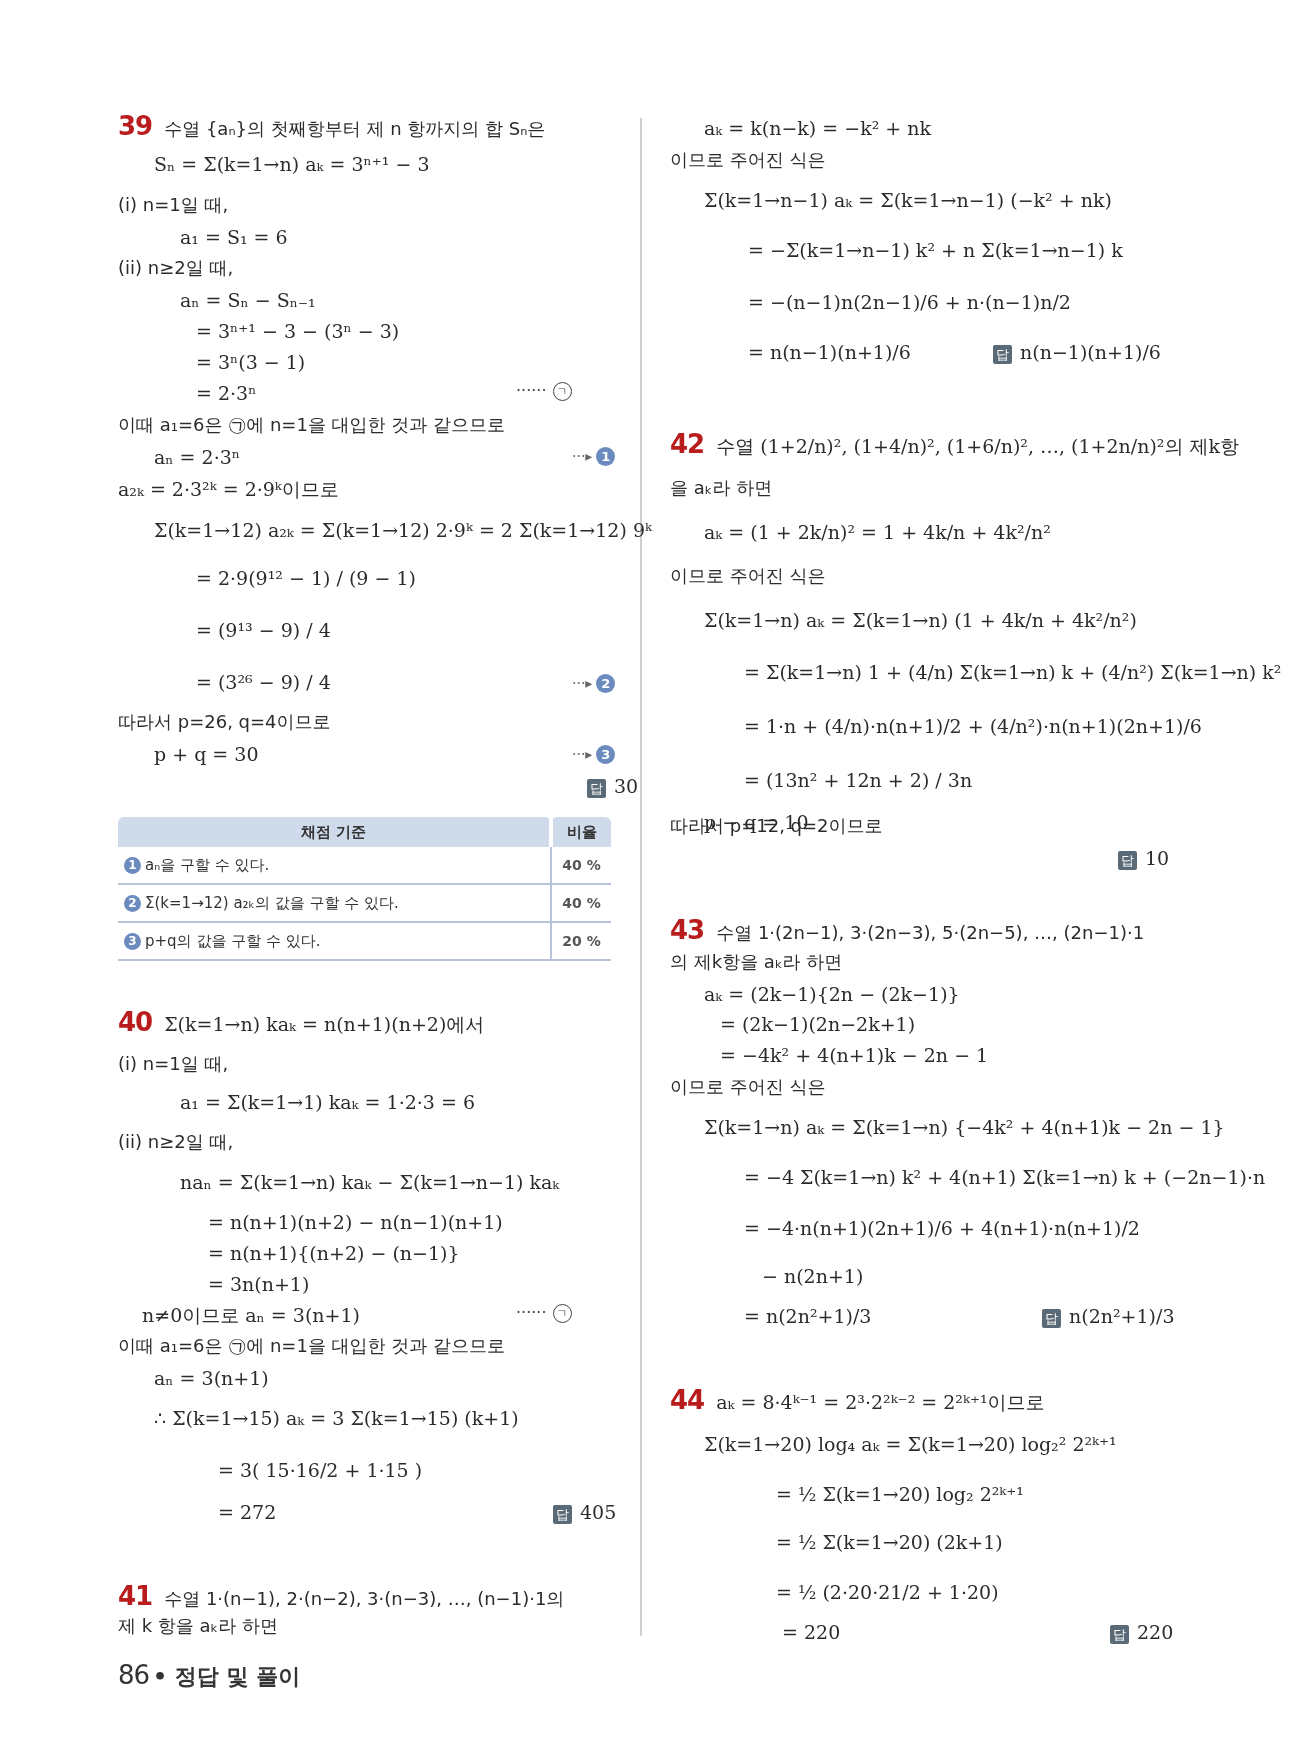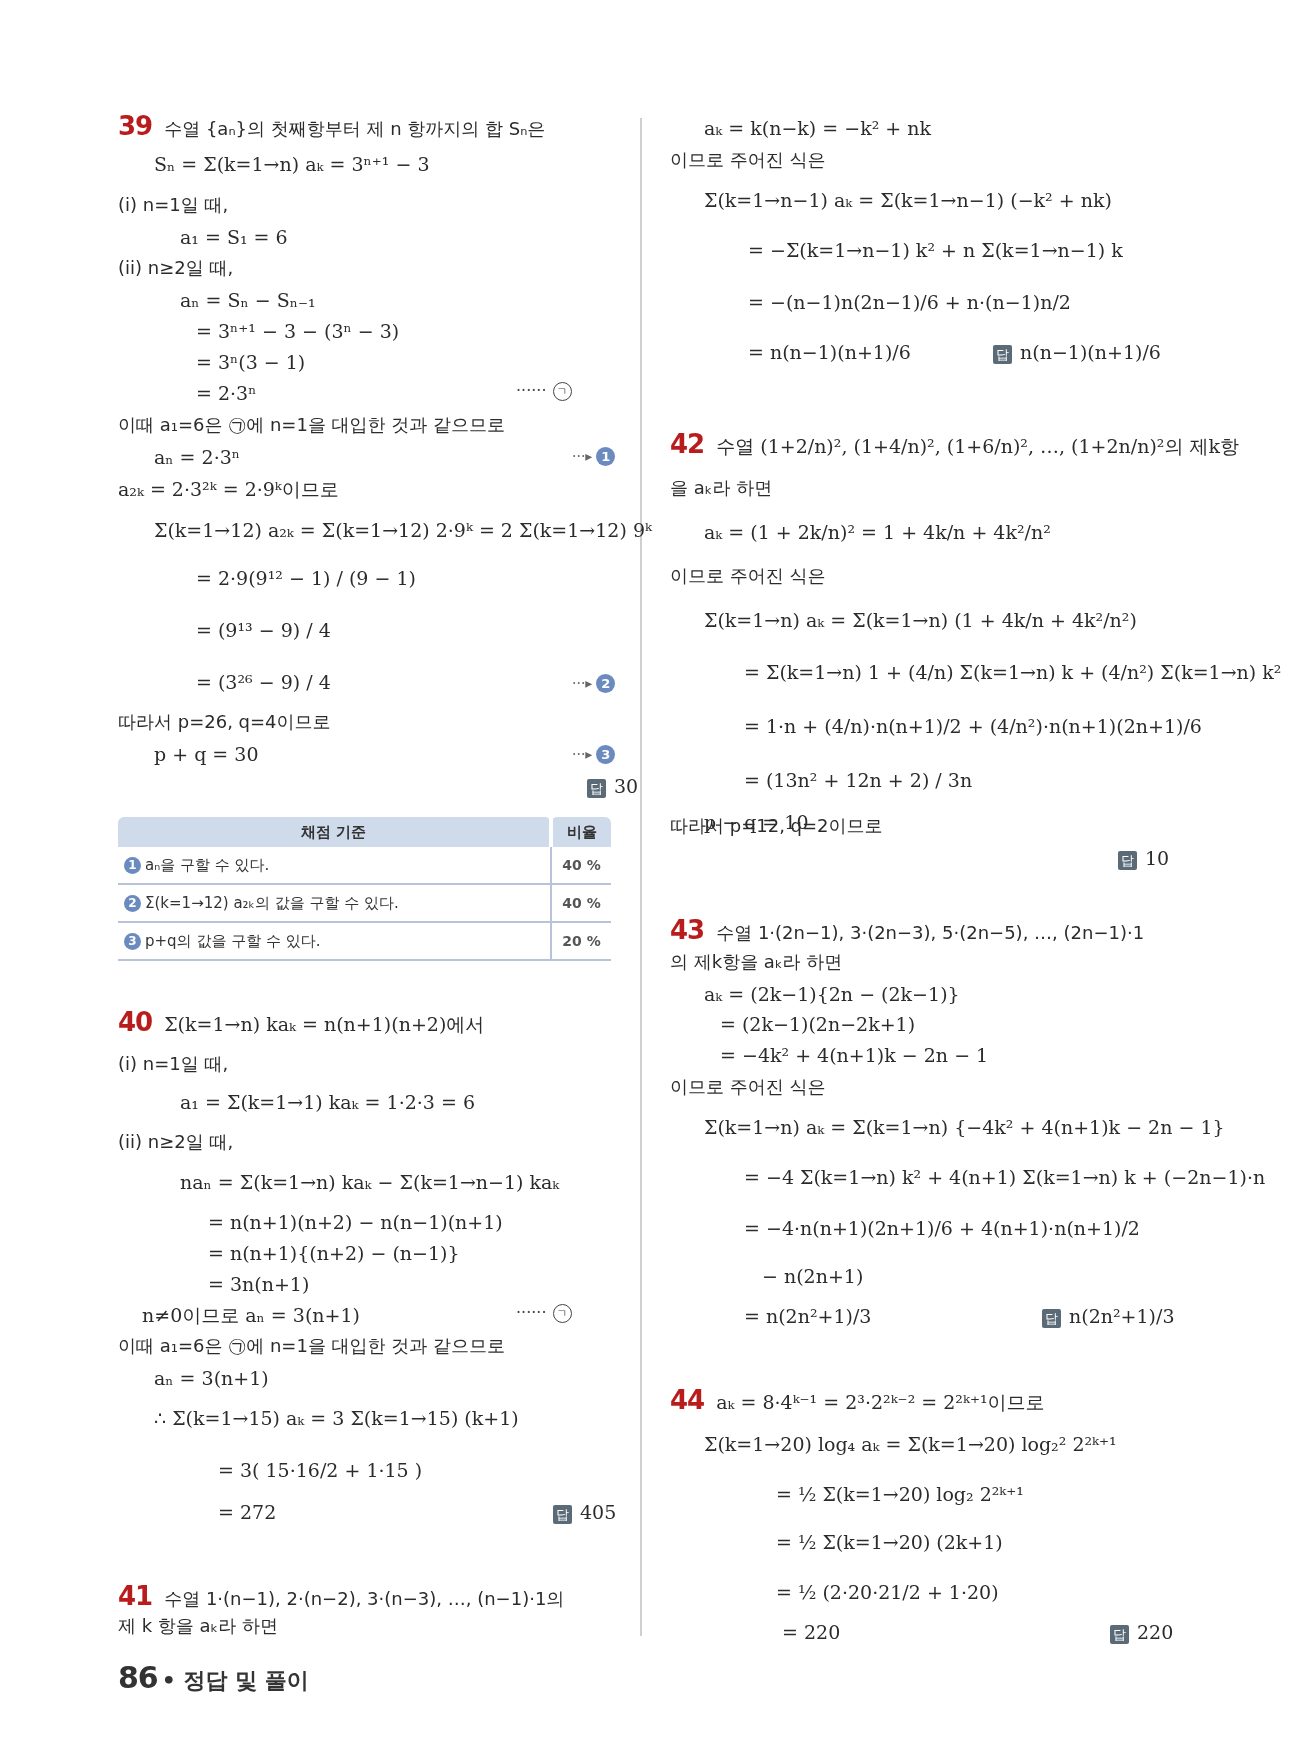--- a/index.html
+++ b/index.html
@@ -21,21 +21,21 @@
   table.grade{position:absolute;left:118px;top:817px;width:493px;border-collapse:collapse;
               font-family:"DejaVu Sans","Liberation Sans",sans-serif;font-size:15px;color:#333;}
   table.grade th{background:#cfdbeb;font-weight:bold;height:28px;font-size:15px;}
   table.grade th.h1{border-radius:6px 6px 0 0;}
   table.grade th.h2{border-radius:6px 6px 0 0;border-left:4px solid #fff;width:56px;}
   table.grade td{height:34px;border-bottom:2px solid #b8c3da;padding-left:6px;}
   table.grade td.pct{text-align:center;font-weight:bold;border-left:2px solid #b8c3da;color:#555;font-size:14px;padding:0;}
   table.grade .cdot{display:inline-block;width:17px;height:17px;border-radius:50%;background:#6b8bbf;color:#fff;font-weight:bold;
                     font-size:12px;line-height:17px;text-align:center;margin-right:4px;vertical-align:middle;}
   .footer{position:absolute;left:118px;top:1660px;font-family:"DejaVu Sans","Liberation Sans",sans-serif;color:#333;}
-  .footer .pg{font-size:30px;font-weight:bold;letter-spacing:-1px;}
+  .footer .pg{font-size:26px;font-weight:normal;letter-spacing:-1px;}
   .footer .lbl{font-size:22px;font-weight:bold;margin-left:4px;}
 </style>
 </head>
 <body>
 
 <div class="divider"></div>
 
 <div>
   <div class="ln" style="left:118px;top:114px;">
     <span class="num">39</span><span class="kr">수열 {aₙ}의 첫째항부터 제 n 항까지의 합 Sₙ은</span>

